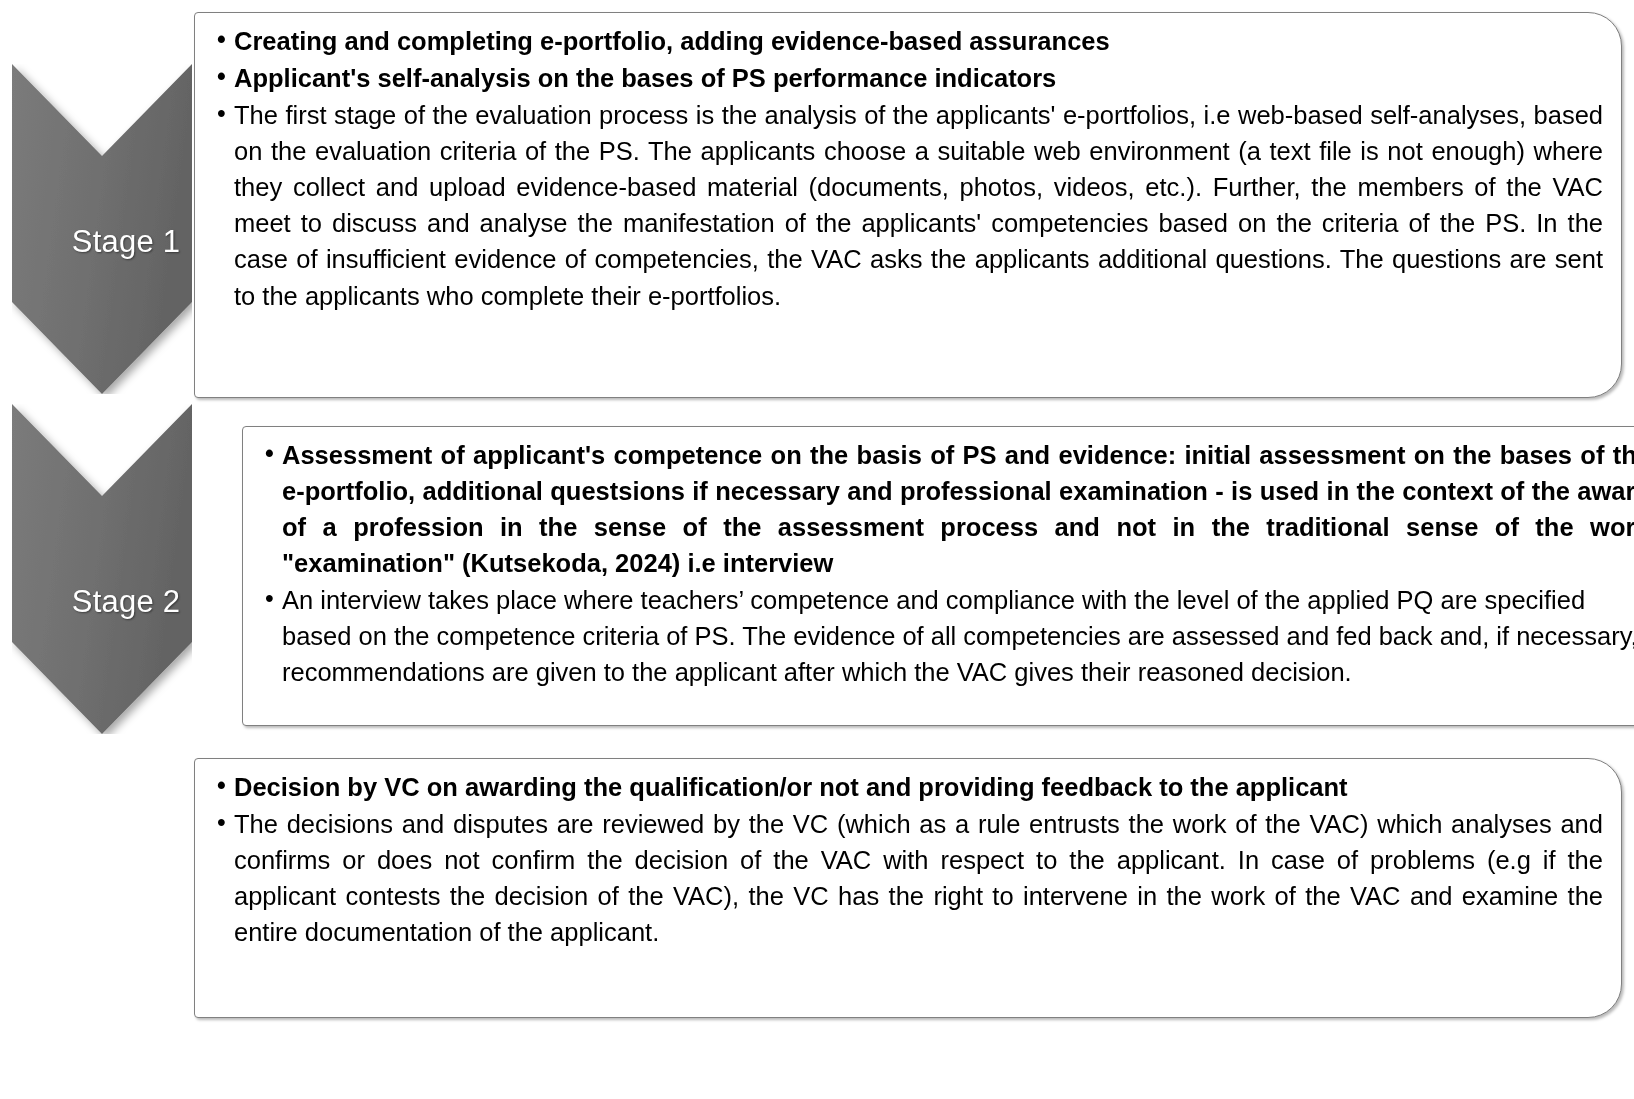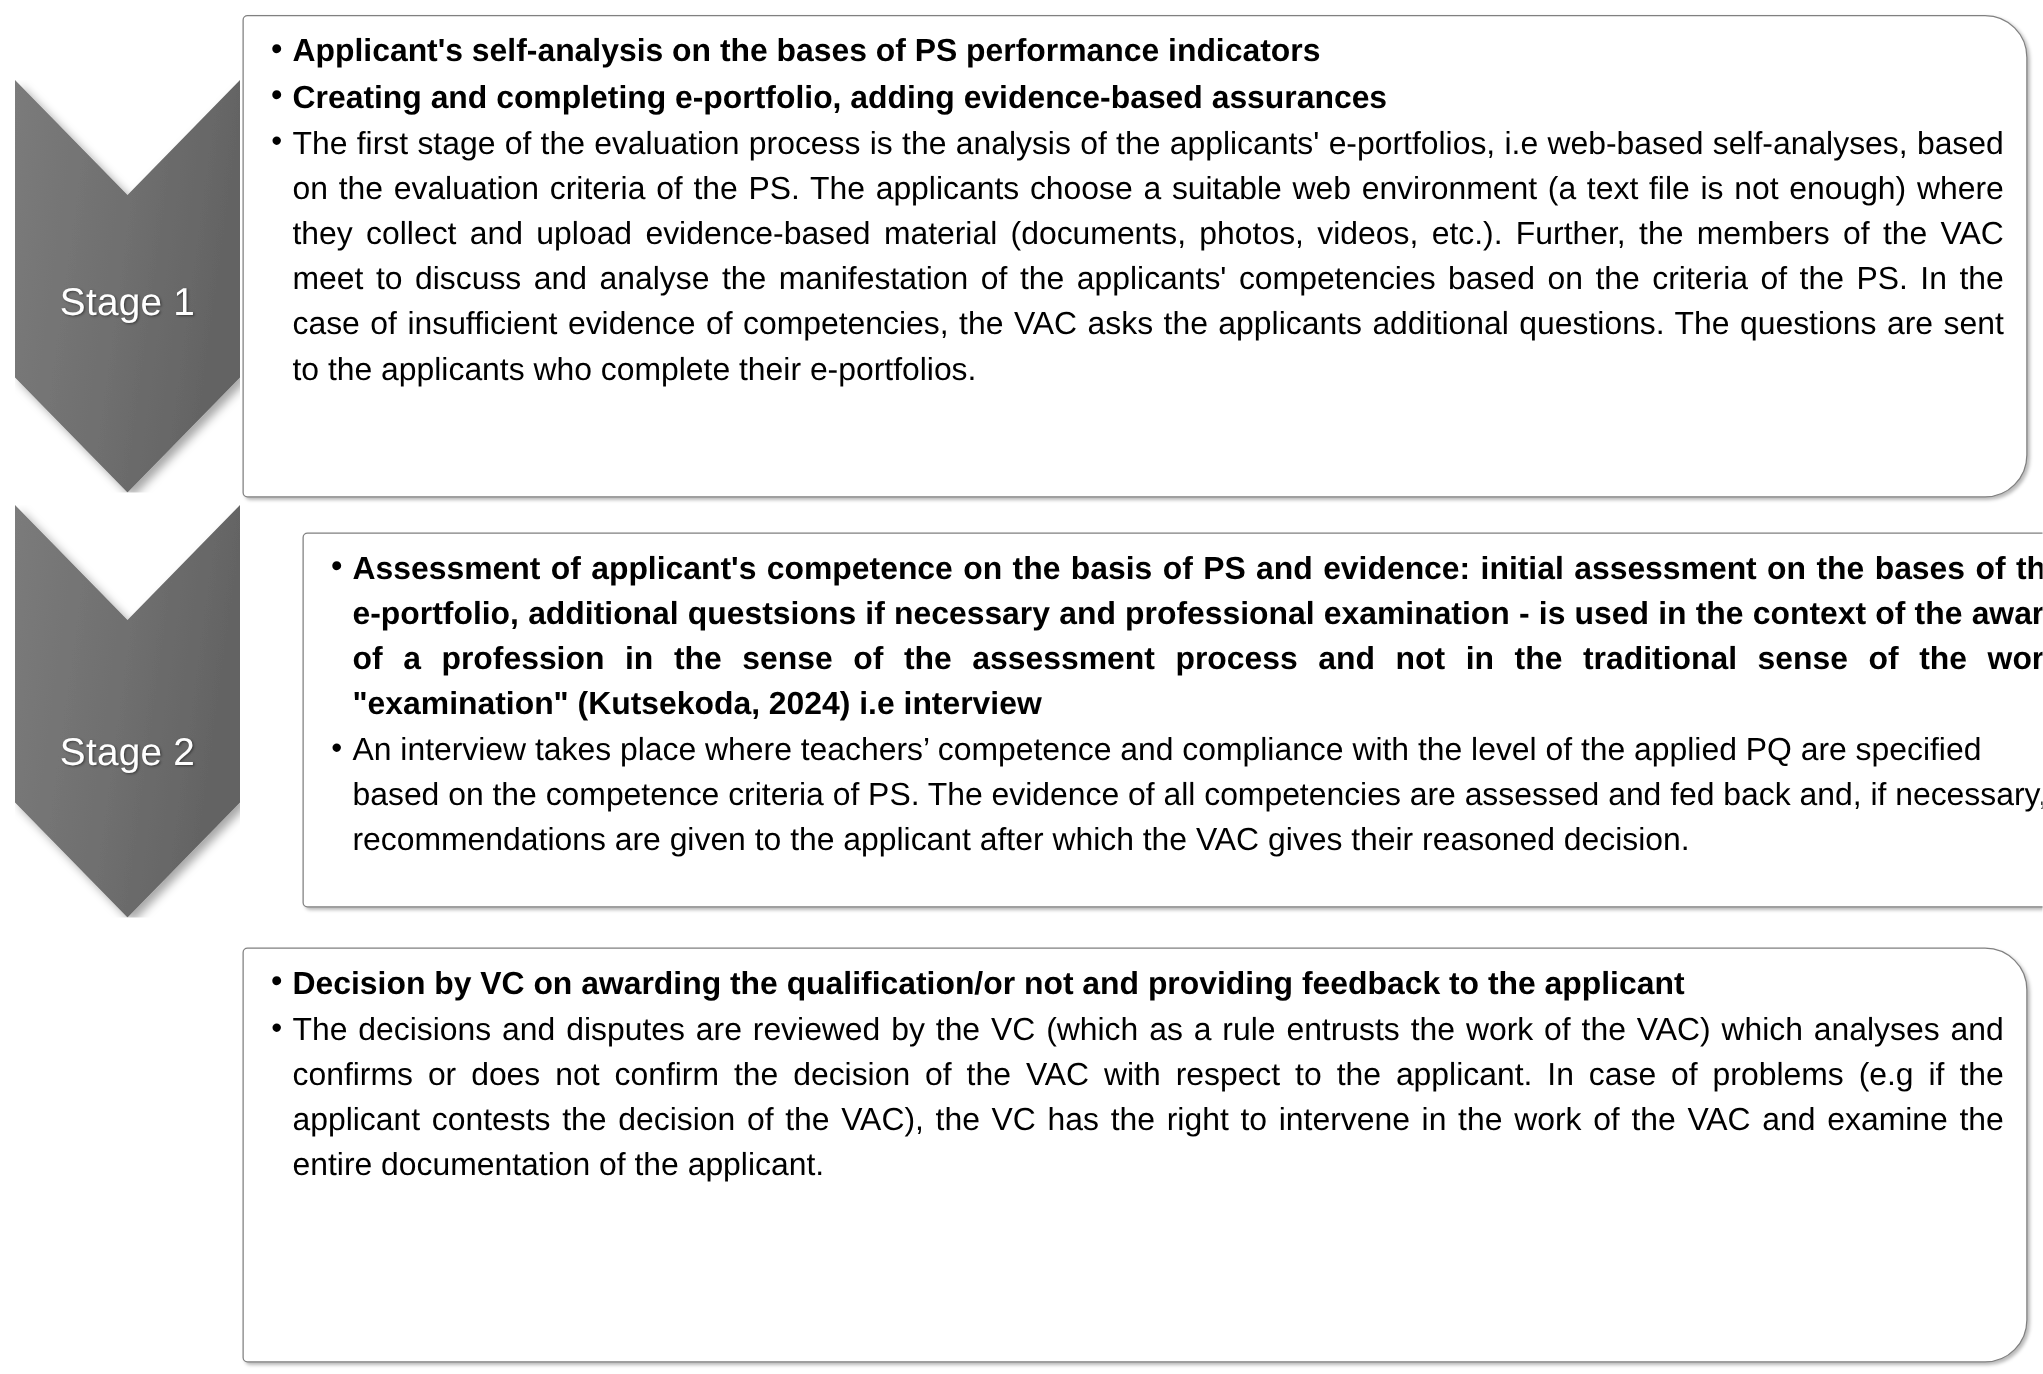--- a/index.html
+++ b/index.html
@@ -41,20 +41,21 @@
     position: absolute;
     left: 0;
     width: 180px;
     text-align: center;
     color: #ffffff;
     font-size: 31px;
     font-family: "Liberation Sans", sans-serif;
     letter-spacing: 0.2px;
     text-shadow: 1px 1px 2px rgba(0,0,0,0.45);
     pointer-events: none;
+    padding-left: 24px;
   }
 
   
   .stage-box {
     position: absolute;
     left: 194px;
     width: 1428px;
     box-sizing: border-box;
     background: #ffffff;
     border: 1.5px solid #808080;
@@ -111,22 +112,22 @@
           <feDropShadow dx="4" dy="4" stdDeviation="4" flood-color="#000000" flood-opacity="0.35"></feDropShadow>
         </filter>
       </defs>
       <polygon filter="url(#sh1)" fill="url(#g1)" points="0,0 90,92 180,0 180,238 90,330 0,238"></polygon>
     </svg>
     <div class="stage-label" style="top:160px;">Stage 1</div>
   </div>
 
   <div class="stage-box" style="top:12px; height:386px;">
     <ul class="bullets">
+      <li class="bold nojustify">Creating and completing e-portfolio, adding evidence-based assurances</li>
       <li class="bold nojustify">Applicant's self-analysis on the bases of PS performance indicators</li>
-      <li class="bold nojustify">Creating and completing e-portfolio, adding evidence-based assurances</li>
       <li>The first stage of the evaluation process is the analysis of the applicants' e-portfolios, i.e web-based self-analyses, based on the evaluation criteria of the PS. The applicants choose a suitable web environment (a text file is not enough) where they collect and upload evidence-based material (documents, photos, videos, etc.). Further, the members of the  VAC meet to discuss and analyse the manifestation of the applicants' competencies based on the criteria of the PS. In the case of insufficient evidence of competencies, the VAC asks the applicants additional questions. The questions are sent to the applicants who complete their e-portfolios.</li>
     </ul>
   </div>
 
   <div class="stage-arrow" style="top:404px; height:330px;">
     <svg class="chev-svg" viewBox="0 0 180 330" preserveAspectRatio="none">
       <defs>
         <linearGradient id="g2" x1="0" y1="0" x2="1" y2="0.25">
           <stop offset="0%" stop-color="#7b7b7b"></stop>
           <stop offset="55%" stop-color="#6f6f6f"></stop>
@@ -142,20 +143,20 @@
   </div>
 
   <div class="stage-box" style="top:426px; height:300px;margin-left:48px;">
     <ul class="bullets">
       <li class="bold">Assessment of applicant's competence on the basis of PS and evidence: initial assessment on the bases of the e-portfolio, additional questsions if necessary and professional examination - is used in the context of the award of a profession in the sense of the assessment process and not in the traditional sense of the word "examination" (Kutsekoda, 2024) i.e  interview</li>
       <li class="nojustify">An interview takes place where teachers’ competence and compliance with the level of the applied PQ are specified based on the competence criteria of PS. The evidence of all competencies are assessed and fed back and, if necessary, recommendations are given to the applicant after which the VAC gives their reasoned decision.</li>
     </ul>
   </div>
 
 
-  <div class="stage-box" style="top:758px; height:332px;">
+  <div class="stage-box" style="top:758px; height:260px;">
     <ul class="bullets">
       <li class="bold nojustify">Decision by VC on awarding the qualification/or not and providing feedback to the applicant</li>
       <li>The decisions and disputes are reviewed by the VC (which as a rule entrusts the work of the VAC) which analyses and confirms or does not confirm the decision of the VAC with respect to the applicant. In case of problems (e.g if the applicant contests the decision of the VAC), the VC has the right to intervene in the work of the VAC and examine the entire documentation of the applicant.</li>
     </ul>
   </div>
 
 </div>
 
 </body></html>

